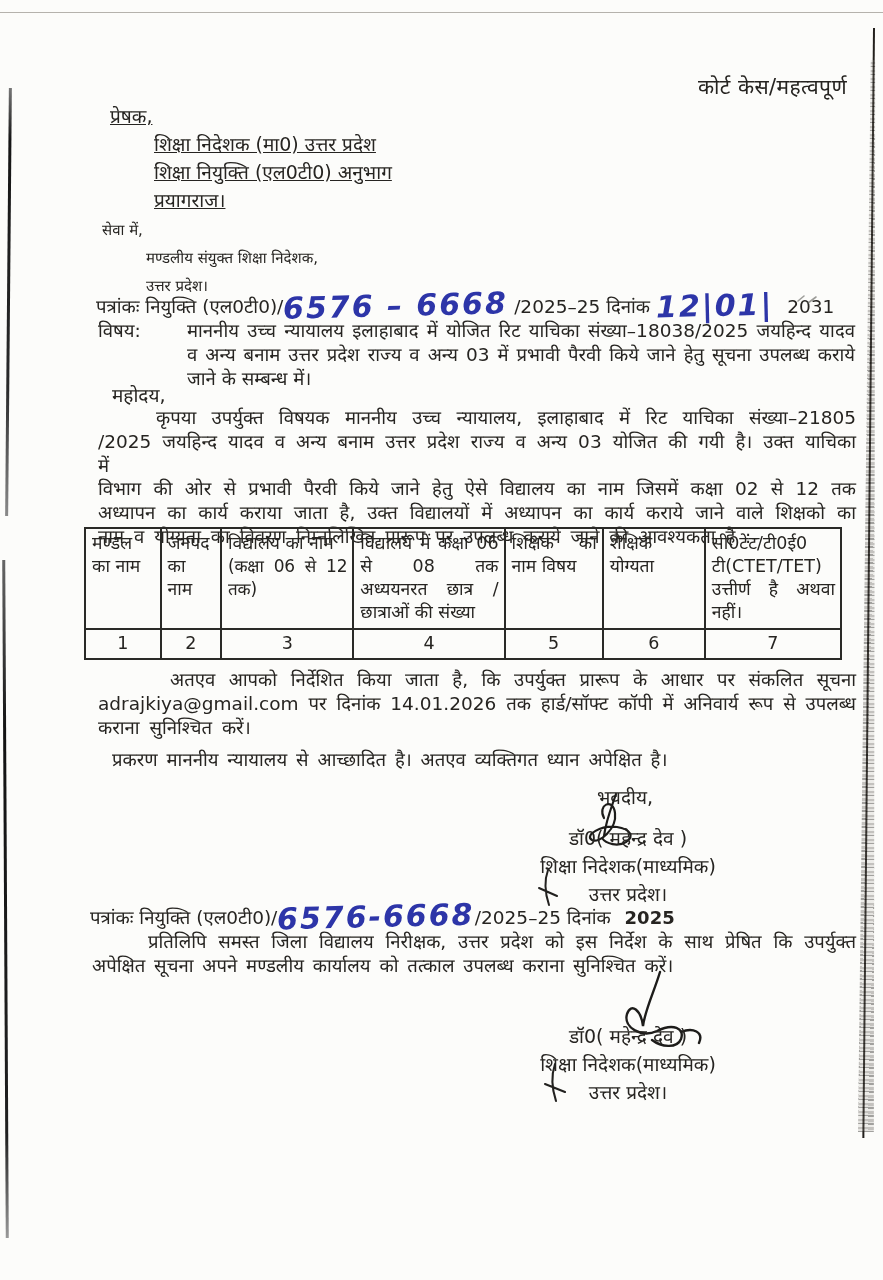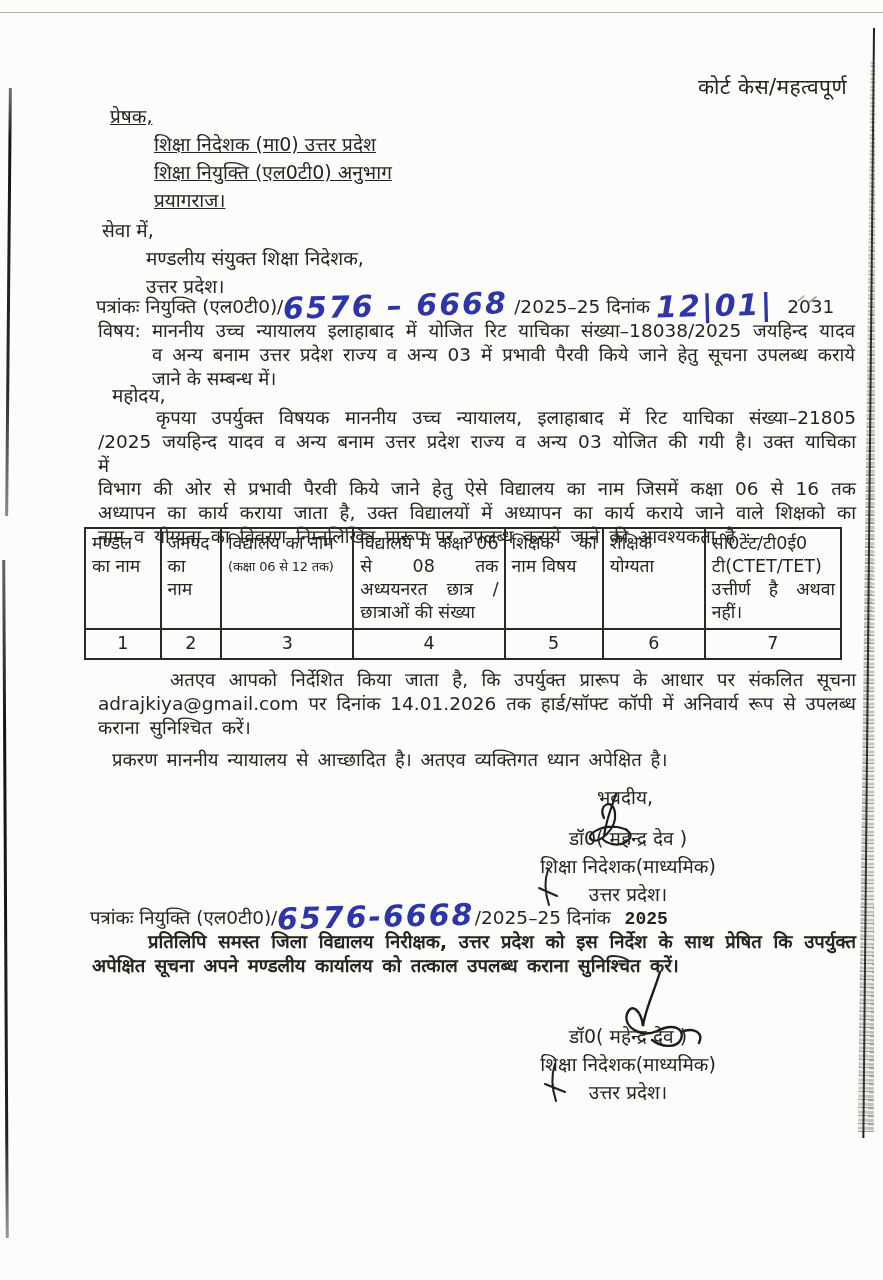--- a/index.html
+++ b/index.html
@@ -34,54 +34,54 @@
   
   .t{font-size:18.5px;line-height:23.8px;}
   .jline{text-align:justify;text-align-last:justify;}
   .hand{color:var(--pen);font-weight:bold;font-style:italic;display:inline-block;
     font-size:30px;line-height:1;letter-spacing:2px;transform:rotate(-1.4deg);
     position:relative;top:3px;}
   
   .classification{position:absolute;top:72px;right:36px;font-size:21px;letter-spacing:.4px;}
   .sender{position:absolute;top:102px;left:110px;font-size:19px;line-height:28px;text-decoration:underline;}
   .sender .ind,.recipient .ind{display:block;margin-left:44px;}
-  .recipient{position:absolute;top:216px;left:102px;font-size:19px;line-height:28px;}
+  .recipient{position:absolute;top:216px;left:102px;font-size:15px;line-height:28px;}
   .refline{position:absolute;left:96px;width:770px;font-size:18.5px;white-space:nowrap;}
   .ref1{top:288px;}
   .ref2{top:899px;left:90px;}
   .ref-year{display:inline-block;margin-left:8px;}
-  .ref2 .ref-year{font-weight:bold;font-size:18px;font-family:Liberation Mono, monospace;}
-  .subject{position:absolute;top:319px;left:98px;width:757px;display:flex;}
+  .ref2 .ref-year{font-weight:bold;font-size:18px;}
+  .subject{position:absolute;top:319px;left:98px;width:757px;display:flex;gap:35px;}
   .subject-label{width:54px;flex:none;}
   .subject-lines{flex:1;}
   .salutation{position:absolute;top:382px;left:112px;font-size:19px;}
   .para1{position:absolute;top:406px;left:98px;width:758px;word-spacing:4px;}
   .para1 .first{text-indent:58px;}
   .para2{position:absolute;top:668px;left:98px;width:758px;word-spacing:4px;}
   .para2 .first{text-indent:72px;}
   .para3{position:absolute;top:748px;left:112px;width:744px;word-spacing:3px;}
   
   table.fmt{position:absolute;top:527px;left:84px;width:758px;border-collapse:collapse;
     table-layout:fixed;font-size:17.5px;line-height:23px;}
   table.fmt th,table.fmt td{border:2.5px solid #2a2a27;vertical-align:top;
     padding:3px 5px 4px 6px;font-weight:normal;text-align:left;margin-left:25px;}
   table.fmt th{text-align:justify;}
   table.fmt td{text-align:center;height:30px;padding:2px;}
-  .th-sub{display:block;font-size:13px;letter-spacing:-.2px;}
+  .th-sub{display:block;font-size:17px;letter-spacing:-.2px;}
   
   .closing{position:absolute;top:784px;left:597px;font-size:19px;}
   .sigblock{position:absolute;width:260px;text-align:center;font-size:19px;line-height:28px;}
   .sig1{top:824px;left:498px;}
   .sig2{top:1022px;left:498px;}
   .sig-svg{position:absolute;}
   .sig-svg1{left:556px;top:790px;}
   .sig-svg2{left:582px;top:968px;}
   .mark-svg1{left:534px;top:868px;}
   .mark-svg2{left:540px;top:1062px;}
-  .copywrap{position:absolute;top:930px;left:92px;width:764px;word-spacing:3px;font-weight:bold;}
+  .copywrap{position:absolute;top:930px;left:92px;width:764px;word-spacing:3px;}
   .copywrap .first{text-indent:56px;}
   .tinymark{position:absolute;left:796px;top:292px;opacity:.65;}
 </style>
 </head>
 <body>
 
 <div class="page">
 
   <div class="hairline-top"></div>
   <div class="scan-left-1"></div>
@@ -121,21 +121,21 @@
       <div class="jline">व अन्य बनाम उत्तर प्रदेश राज्य व अन्य 03 में प्रभावी पैरवी किये जाने हेतु सूचना उपलब्ध कराये</div>
       <div>जाने के सम्बन्ध में।</div>
     </div>
   </div>
 
   <div class="salutation">महोदय,</div>
 
   <div class="para1 t">
     <div class="jline first">कृपया उपर्युक्त विषयक माननीय उच्च न्यायालय, इलाहाबाद में रिट याचिका संख्या–21805</div>
     <div class="jline">/2025 जयहिन्द यादव व अन्य बनाम उत्तर प्रदेश राज्य व अन्य 03 योजित की गयी है। उक्त याचिका में</div>
-    <div class="jline">विभाग की ओर से प्रभावी पैरवी किये जाने हेतु ऐसे विद्यालय का नाम जिसमें कक्षा 06 से 16 तक</div>
+    <div class="jline">विभाग की ओर से प्रभावी पैरवी किये जाने हेतु ऐसे विद्यालय का नाम जिसमें कक्षा 02 से 12 तक</div>
     <div class="jline">अध्यापन का कार्य कराया जाता है, उक्त विद्यालयों में अध्यापन का कार्य कराये जाने वाले शिक्षको का</div>
     <div>नाम व योग्यता का विवरण निम्नलिखित प्रारूप पर उपलब्ध कराये जाने की आवश्यकता है :–</div>
   </div>
 
   <table class="fmt">
     <colgroup>
       <col style="width:10%">
         <col style="width:8%">
         <col style="width:17.5%">
         <col style="width:20%">

